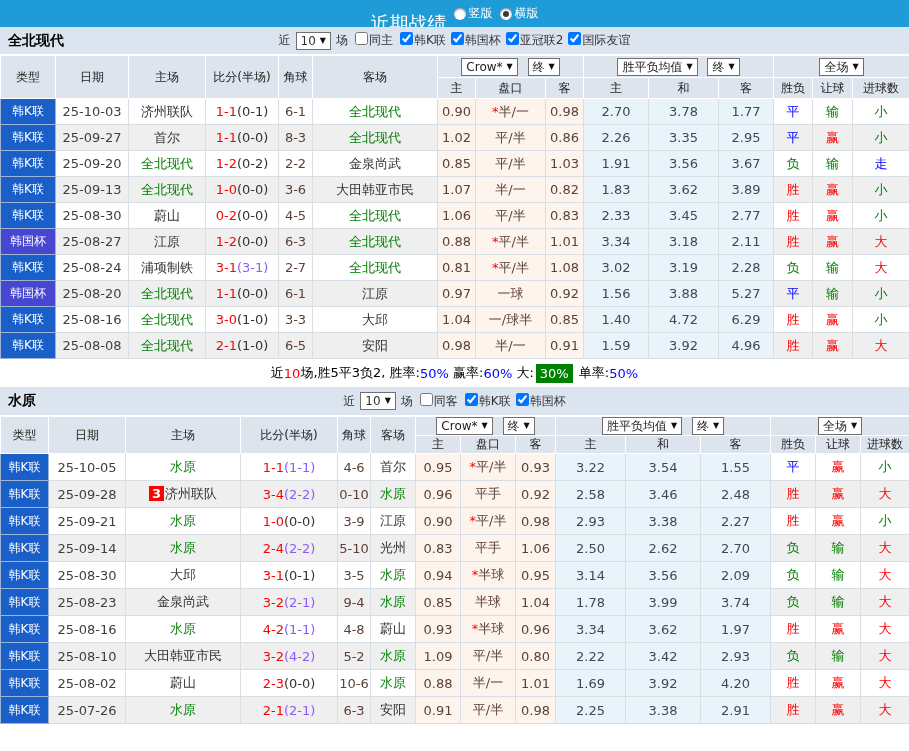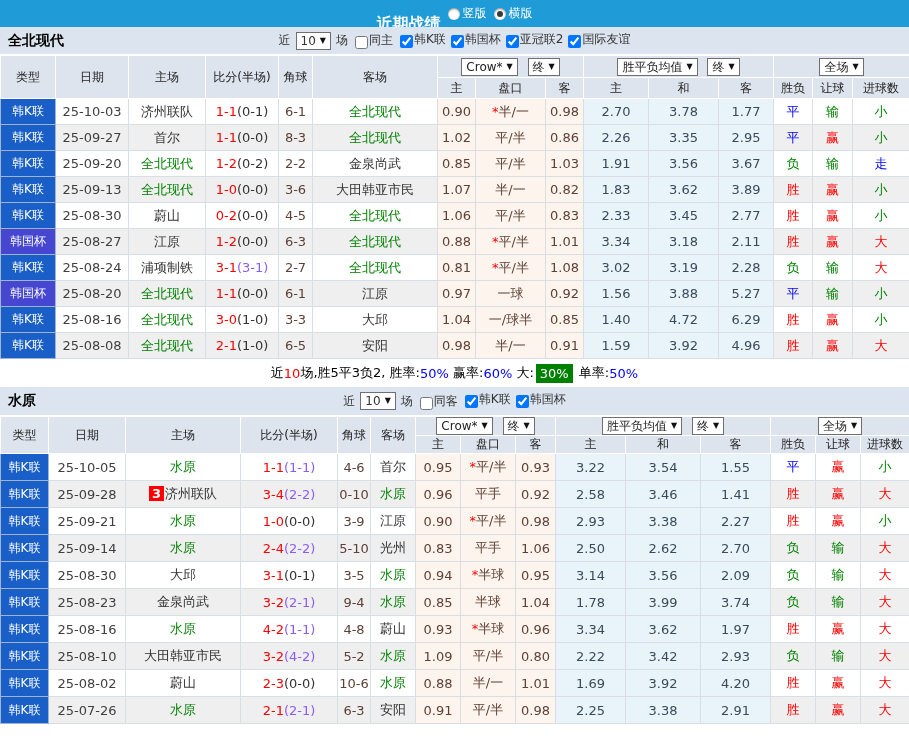--- a/index.html
+++ b/index.html
@@ -1,31 +1,31 @@
 <!DOCTYPE html>
 <html><head>
 <meta charset="utf-8">
 <style>
   * { box-sizing: border-box; }
   html,body { margin:0; padding:0; }
   body { width:909px; background:#fff; font-family:"DejaVu Sans","Liberation Sans",sans-serif; font-size:12px; color:#333; }
 
   
   .topbar { height:27px; background:#1F9BD8; display:flex; align-items:center; justify-content:center; gap:7px; color:#fff; }
-  .topbar-title { font-weight:bold; font-size:16px;margin-top:21px; }
+  .topbar-title { font-weight:normal; font-size:19px;margin-top:21px; }
   .radio-label { display:flex; align-items:center; gap:3px; cursor:pointer; font-size:12px; color:#fff; }
   .radio { width:12px; height:12px; border-radius:50%; background:#fff; display:inline-block; position:relative; box-shadow:inset 0 1px 2px rgba(0,0,0,.45); }
   .radio.selected::after { content:""; position:absolute; left:3px; top:3px; width:6px; height:6px; border-radius:50%; background:#3a3a3a; }
 
   
   .team-bar { height:28px; background:#DCE5EF; position:relative; display:flex; align-items:center; border-bottom:1px solid #fff; }
   .team-bar.second { height:29px; }
   .team-name { font-weight:bold; font-size:14px; color:#000; padding-left:8px; position:relative; z-index:2; }
   .filters { position:absolute; left:0; right:0; top:0; bottom:0; display:flex; align-items:center; justify-content:center; gap:2px; z-index:1; }
-  .filters label { display:inline-flex; align-items:flex-end; cursor:pointer; }
+  .filters label { display:inline-flex; align-items:flex-start; cursor:pointer; }
   .filters input[type=checkbox] { width:13px; height:13px; margin:0 1px 0 5px; }
   .dd { display:inline-flex; align-items:center; gap:4px; background:#fff; border:1px solid #6f6f6f; padding:1px 4px; margin:0 3px; cursor:pointer; line-height:14px; white-space:nowrap; }
   .dd .arr { font-size:8px; color:#111; }
 
   
   table { border-collapse:collapse; table-layout:fixed; width:909px; }
   th { background:#DEE4ED; border:1px solid #fff; font-weight:normal; font-size:12px; padding:0; color:#222; white-space:nowrap; overflow:hidden; }
   .t1 th.top { height:22px; } .t1 th.sub { height:21px; }
   .t2 th.top { height:19px; } .t2 th.sub { height:17px; }
   td { border:1px solid #D9DEE4; text-align:center; padding:0; white-space:nowrap; overflow:hidden; font-size:13px; }
@@ -460,21 +460,21 @@
         <td class="date">25-09-28</td>
         <td class="team"><span style="background: rgb(255, 0, 0); color: rgb(255, 255, 255); padding: 0px 3px; margin-right: 1px; font-weight: bold;">3</span><a href="#">济州联队</a></td>
         <td class="score"><span class="ft">3-4</span><span class="half red">(2-2)</span></td>
         <td class="corner">0-10</td>
         <td class="team link"><a href="#">水原</a></td>
         <td class="odds">0.96</td>
         <td class="odds">平手</td>
         <td class="odds">0.92</td>
         <td class="avg">2.58</td>
         <td class="avg">3.46</td>
-        <td class="avg">1.41</td>
+        <td class="avg">2.48</td>
         <td class="res red">胜</td>
         <td class="res red">赢</td>
         <td class="res red">大</td>
       </tr>
       <tr class="odd">
         <td class="league kl">韩K联</td>
         <td class="date">25-09-21</td>
         <td class="team link"><a href="#">水原</a></td>
         <td class="score"><span class="ft">1-0</span><span class="half">(0-0)</span></td>
         <td class="corner">3-9</td>

